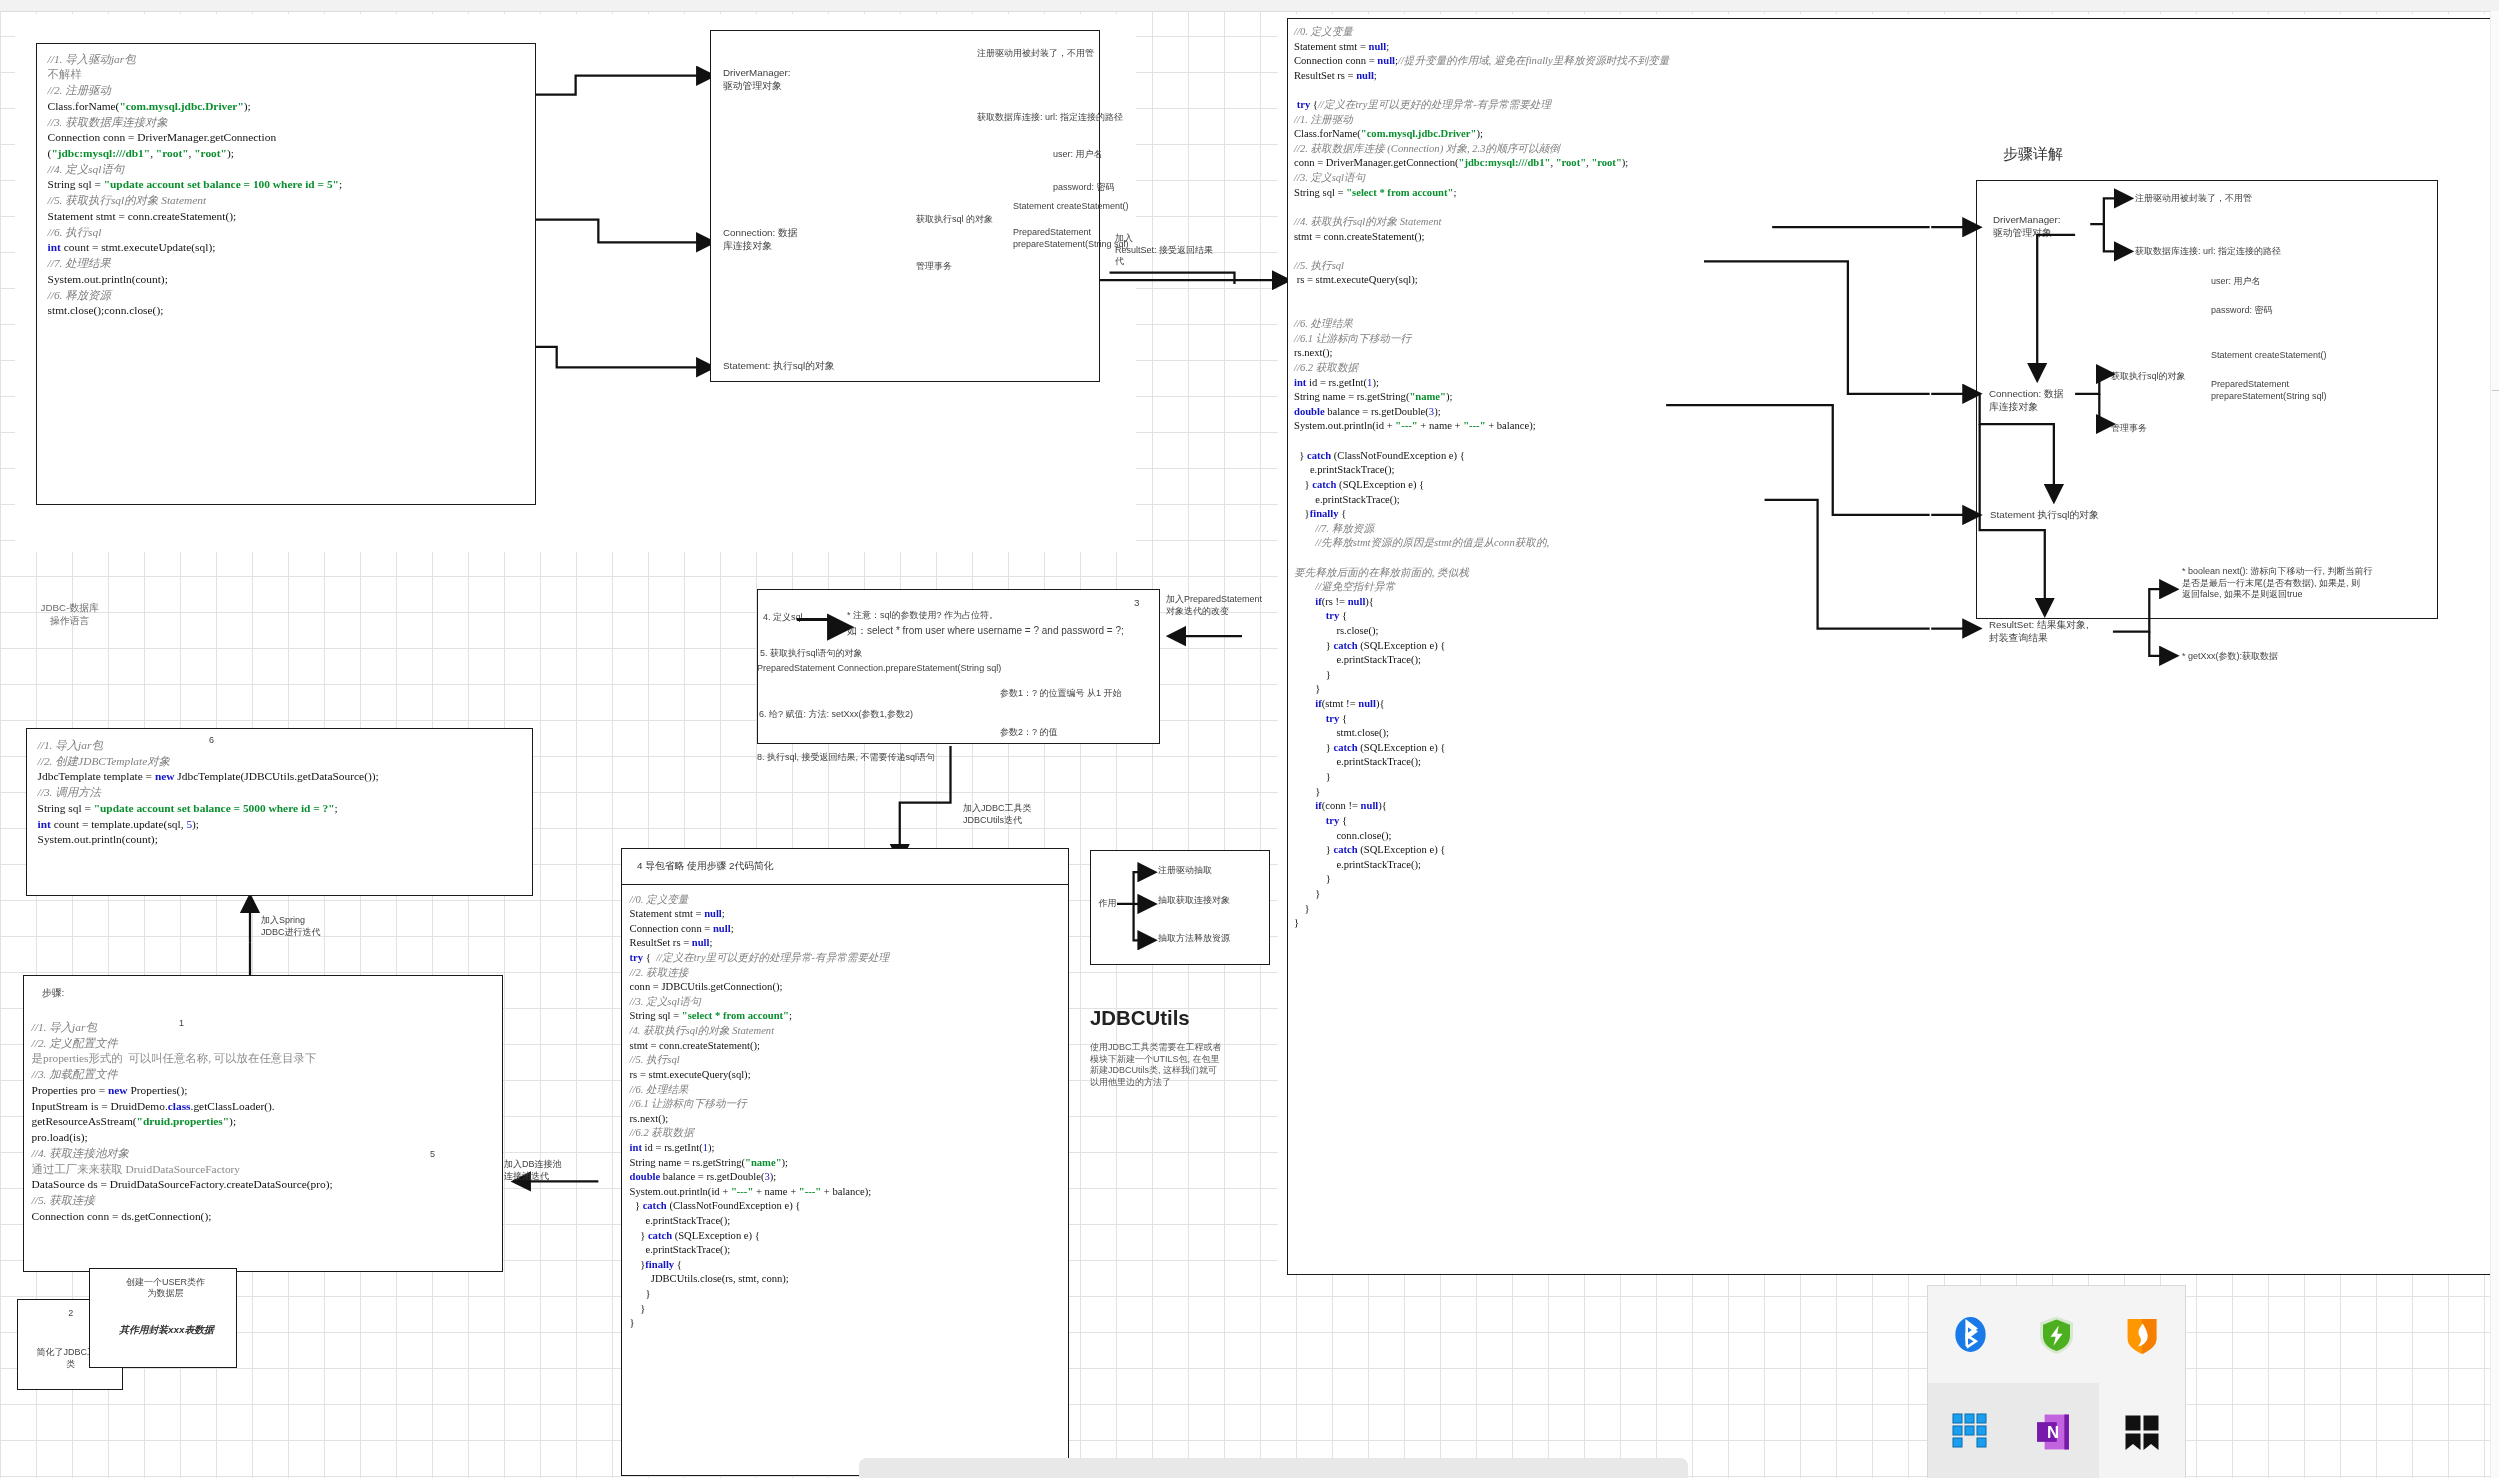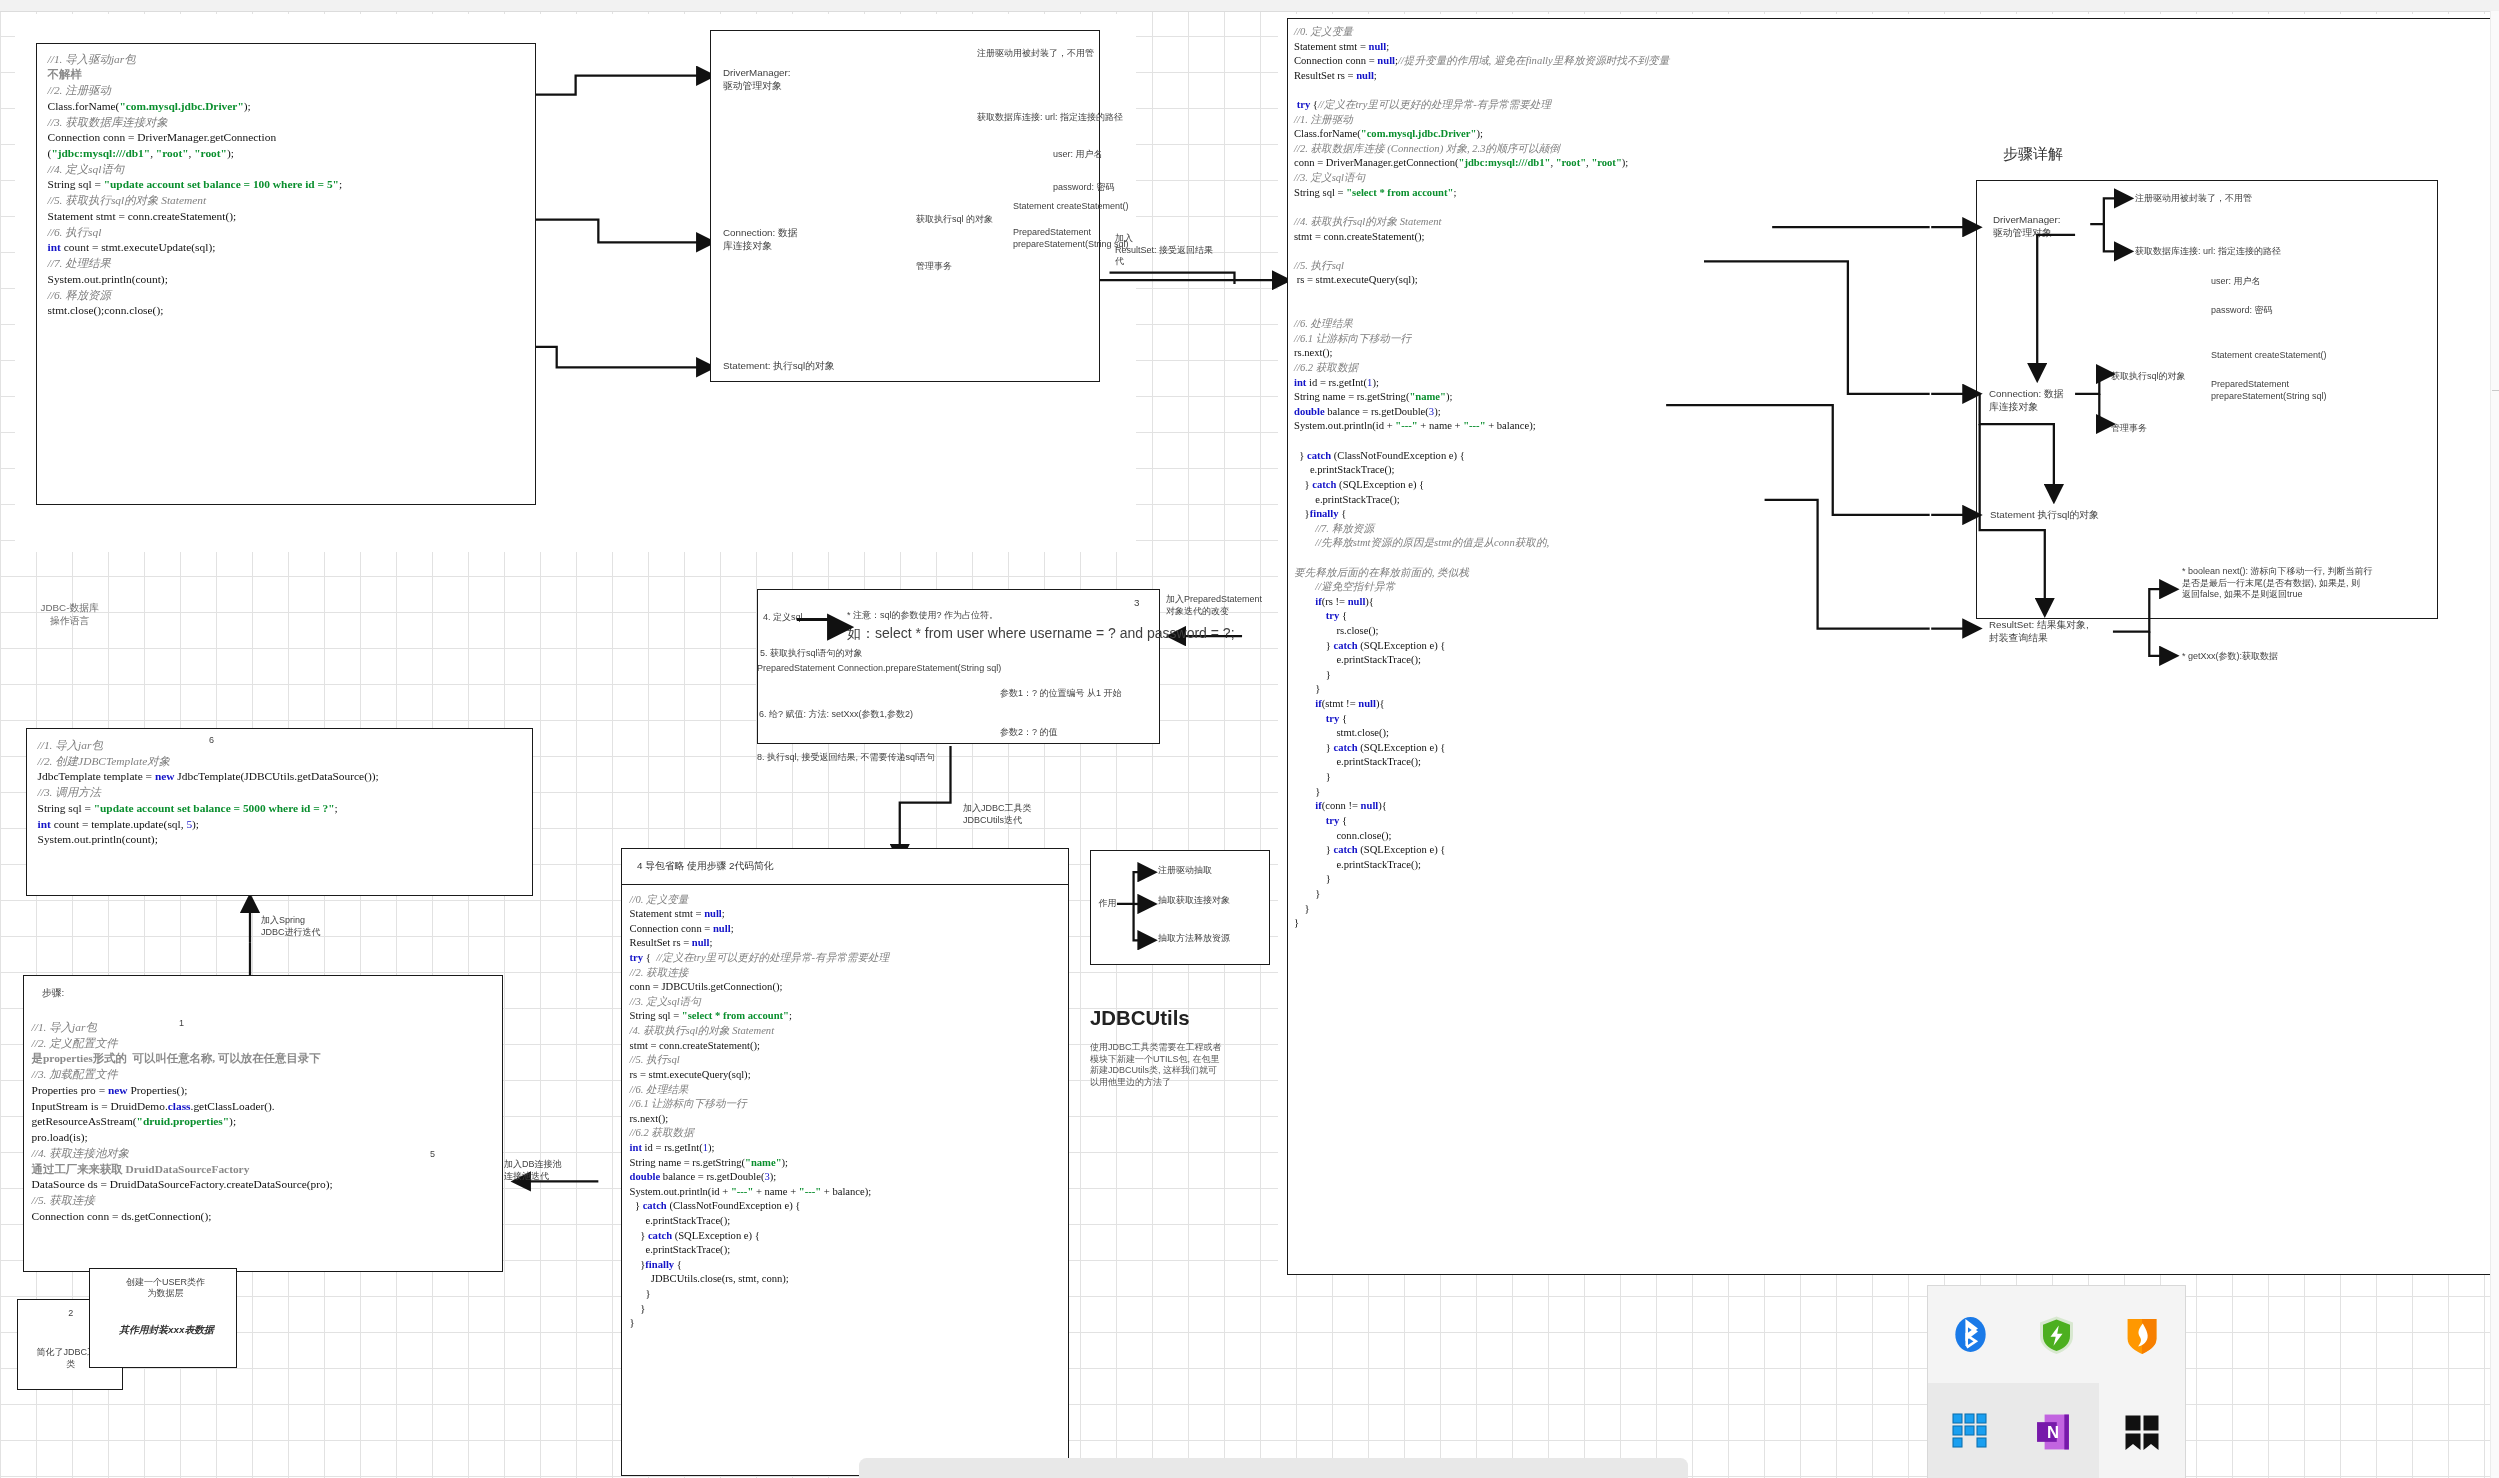--- a/index.html
+++ b/index.html
@@ -33,21 +33,21 @@
     box-sizing:border-box;
   }
   .box.thin{border-width:0.8px;}
   .code{
     font-family:"Liberation Serif", serif;
     white-space:pre;
     line-height:1.38;
     color:#111;
   }
   .cmt{color:#808080;font-style:italic;}
-  .cmt2{color:#8a8a8a;font-style:normal;font-weight:bold;}
+  .cmt2{color:#8a8a8a;font-style:normal;}
   .kw{color:#1414c8;font-weight:bold;}
   .str{color:#0a8f2e;font-weight:bold;}
   .num{color:#1414c8;}
   .it{font-style:italic;}
   .lbl{
     position:absolute;
     font-family:"Liberation Sans", sans-serif;
     color:#3f3f3f;
     line-height:1.28;
     white-space:pre-line;
@@ -161,21 +161,21 @@
 <div class="lbl" style="left:916px;top:261px;font-size:9px;">管理事务</div>
 
 <div class="lbl" style="left:1115px;top:233px;width:144px;font-size:9px;">加入
 ResultSet: 接受返回结果
 代</div>
 
 <div class="box" style="left:757px;top:589px;width:403px;height:155px;"></div>
 <div class="lbl" style="left:1134px;top:597px;font-size:9.8px;">3</div>
 <div class="lbl" style="left:763px;top:612px;font-size:9px;">4. 定义sql</div>
 <div class="lbl" style="left:847px;top:610px;font-size:9px;">* 注意：sql的参数使用? 作为占位符。</div>
-<div class="lbl" style="left:847px;top:625px;font-size:14px;">如：select * from user where username = ? and password = ?;</div>
+<div class="lbl" style="left:847px;top:625px;font-size:10px;">如：select * from user where username = ? and password = ?;</div>
 <div class="lbl" style="left:760px;top:648px;font-size:9px;">5. 获取执行sql语句的对象</div>
 <div class="lbl" style="left:757px;top:663px;font-size:9px;">PreparedStatement Connection.prepareStatement(String sql)</div>
 <div class="lbl" style="left:1000px;top:688px;font-size:9px;">参数1：? 的位置编号 从1 开始</div>
 <div class="lbl" style="left:759px;top:709px;font-size:9px;">6. 给? 赋值:      方法:  setXxx(参数1,参数2)</div>
 <div class="lbl" style="left:1000px;top:727px;font-size:9px;">参数2：? 的值</div>
 <div class="lbl" style="left:757px;top:752px;font-size:9px;">8. 执行sql, 接受返回结果, 不需要传递sql语句</div>
 <svg class="ov" width="2500" height="1479" viewBox="0 0 3301 1953">
   <path d="M1052,818 L1100,818 L1100,828 L1120,828" stroke="#111" stroke-width="4" fill="none" marker-end="url(#ah)"></path>
 </svg>
 <div class="lbl" style="left:963px;top:803px;width:159px;font-size:9px;">加入JDBC工具类

